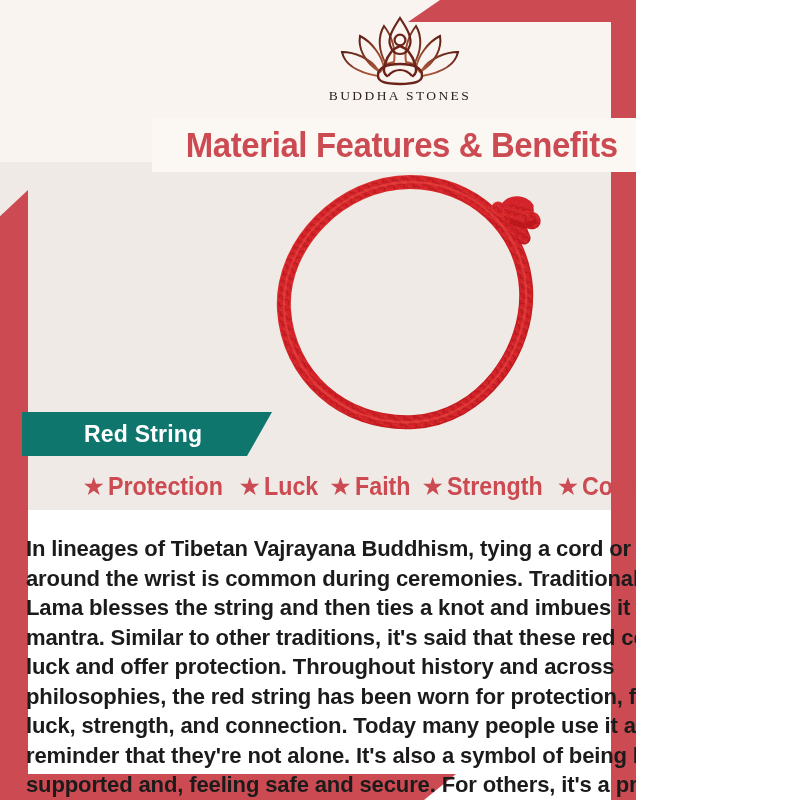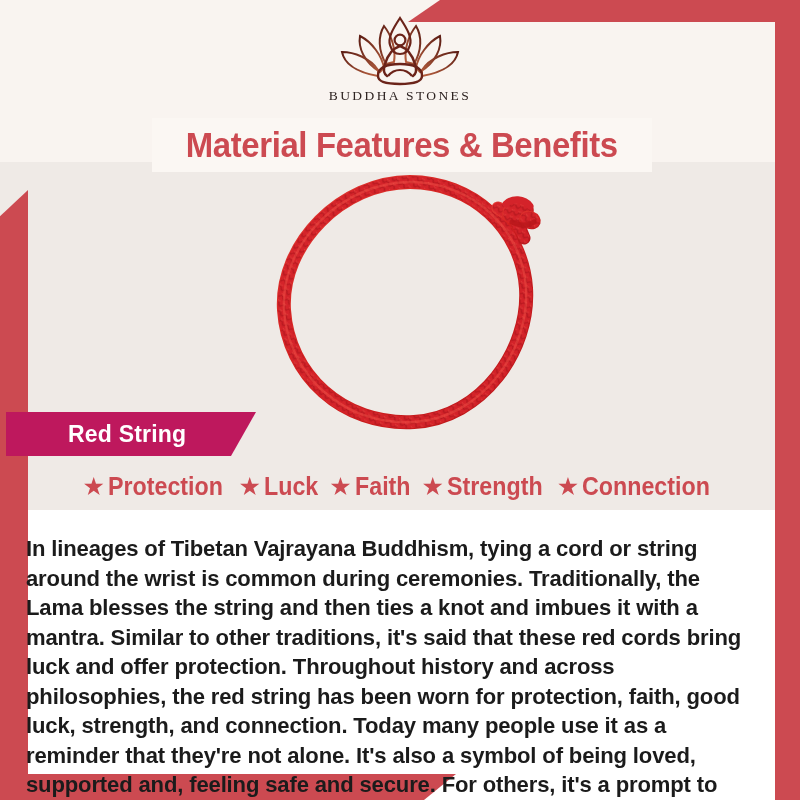--- a/index.html
+++ b/index.html
@@ -6,21 +6,21 @@
     margin: 0;
     padding: 0;
     background: #ffffff;
   }
   body {
     font-family: "Liberation Sans", sans-serif;
   }
 
   #infographic {
     position: relative;
-    width: 800px;
+    width: 636px;
     height: 800px;
     overflow: hidden;
     background: #f7f2ee;
   }
 
   
   .bg-top {
     position: absolute;
     left: 0; top: 0;
     width: 800px; height: 162px;
@@ -113,23 +113,23 @@
   
   .bracelet-stage {
     position: absolute;
     left: 250px; top: 168px;
     width: 320px; height: 272px;
   }
 
   
   .ribbon {
     position: absolute;
-    left: 6px; top: 412px;
+    left: 22px; top: 412px;
     width: 250px; height: 44px;
-    background: #be185d;
+    background: #0f766e;
     clip-path: polygon(0% 0%, 100% 0%, 90% 100%, 0% 100%);
     display: flex;
     align-items: center;
   }
   .ribbon-text {
     margin-left: 62px;
     font-size: 23px;
     font-weight: bold;
     color: #ffffff;
     letter-spacing: 0.2px;

